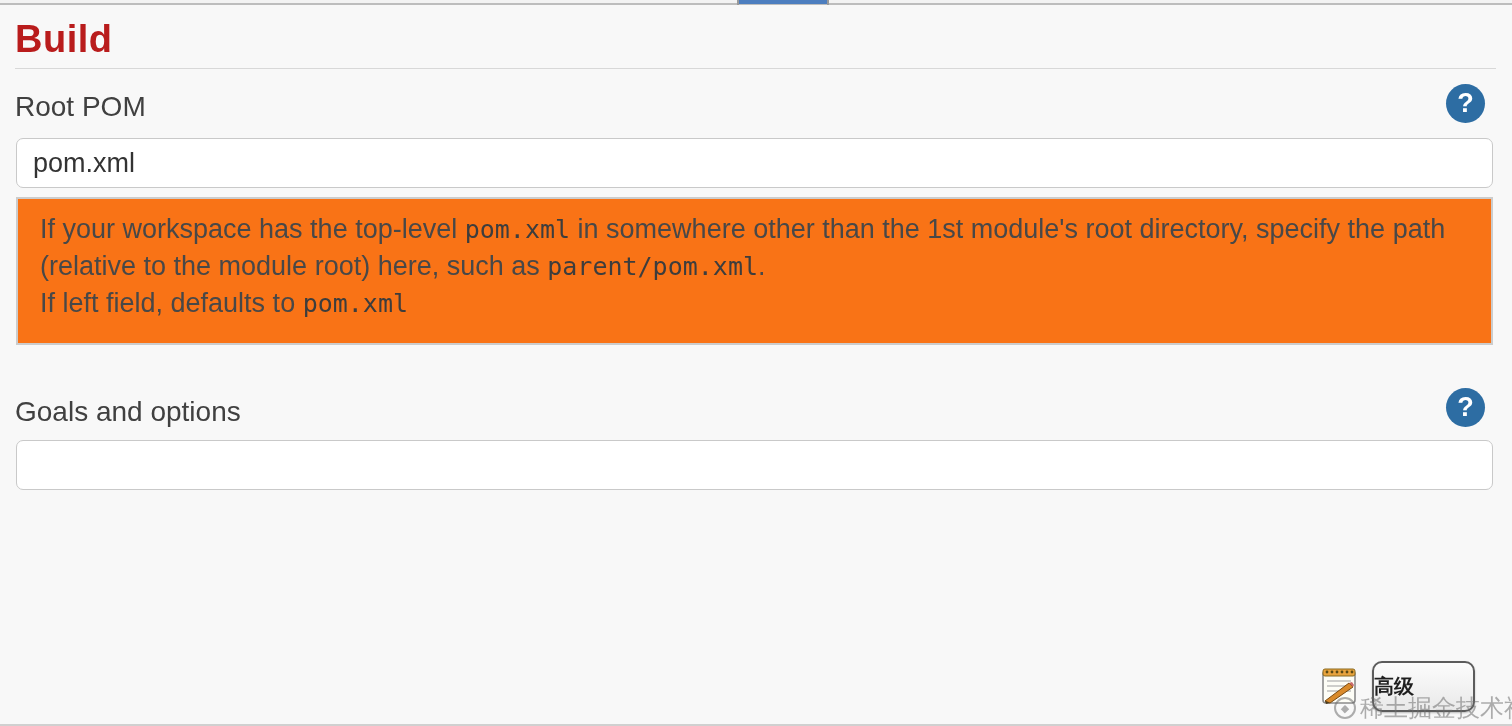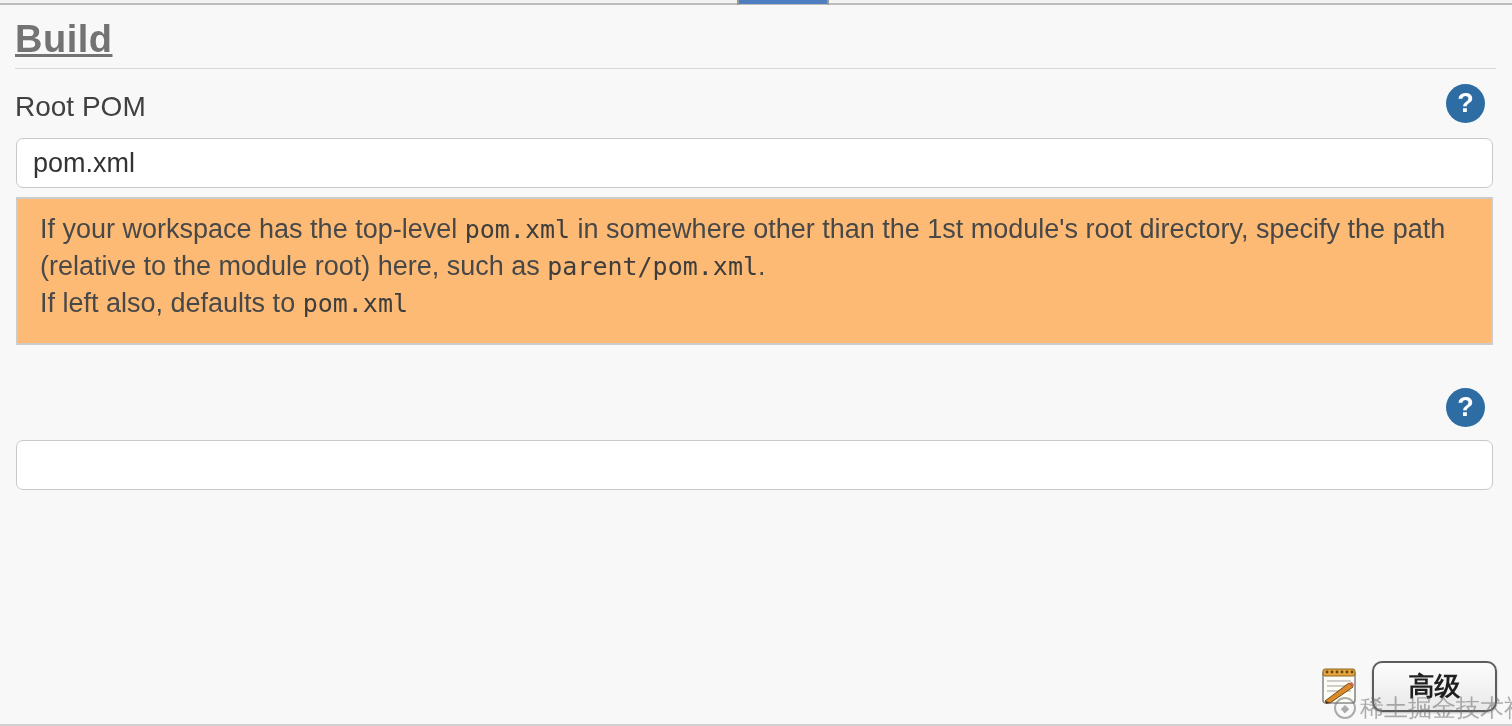--- a/index.html
+++ b/index.html
@@ -22,23 +22,22 @@
   .tab-active-indicator {
     position: absolute; top: 0; left: 739px; width: 88px; height: 4px;
     background: #4d7ebf;
   }
   .tab-sep { position: absolute; top: 0; width: 2px; height: 5px; background: #9a9a9a; }
   .tab-sep.s1 { left: 737px; }
   .tab-sep.s2 { left: 827px; }
 
   .page-title {
     position: absolute; left: 15px; top: 18px;
-    font-size: 38px; font-weight: 700; color: #737373;
+    font-size: 38px; font-weight: 700; color: #b91c1c;
     letter-spacing: 0.5px;
-    text-decoration: underline;
   }
   .title-divider {
     position: absolute; left: 15px; top: 68px; width: 1481px; height: 0;
     border-top: 1px solid #d8d8d8;
   }
 
   .field-label {
     position: absolute; left: 15px;
     font-size: 28px; color: #404040;
   }
@@ -62,42 +61,42 @@
     font-family: "Liberation Sans", sans-serif;
     font-size: 27px; color: #333;
     padding: 0 16px;
     outline: none;
   }
   .input-rootpom { top: 138px; }
   .input-goals   { top: 440px; }
 
   .help-box {
     position: absolute; left: 16px; width: 1477px;
-    background: #fdba74;
+    background: #f97316;
     border: 2px solid #cccccc;
     padding: 12px 22px;
     font-size: 27px; color: #484848;
     line-height: 37px;
   }
   .help-box-rootpom { top: 197px; height: 148px; }
   .help-box-goals   { top: 499px; height: 114px; padding-top: 16px; }
 
   code.mono {
     font-family: "DejaVu Sans Mono", monospace;
     font-size: 25px; color: #3d3d3d;
   }
 
   .advanced-btn {
-    position: absolute; left: 1372px; top: 661px; width: 125px; height: 51px;
+    position: absolute; left: 1372px; top: 661px; width: 103px; height: 51px;
     border: 2px solid #5c5c5c; border-radius: 10px;
     background: linear-gradient(#fcfcfc, #e9e9e9);
     box-shadow: 0 1px 2px rgba(0,0,0,0.25);
     font-family: "Liberation Sans", sans-serif;
-    font-size: 26px; font-weight: 700; color: #1f1f1f;
-    display: flex; align-items: center; justify-content: center;
+    font-size: 20px; font-weight: 700; color: #1f1f1f;
+    display: flex; align-items: center; justify-content: flex-start;
     cursor: pointer;
   }
 
   .notepad-icon { position: absolute; left: 1317px; top: 665px; width: 46px; height: 42px; }
 
   .watermark {
     position: absolute; left: 1334px; top: 692px;
     display: flex; align-items: center; gap: 4px;
     color: rgba(110,110,110,0.55);
     font-size: 24px;
@@ -135,24 +134,25 @@
   <div class="help-icon h1">
     <span>?</span>
   </div>
   <input class="text-input input-rootpom" type="text" value="pom.xml" style="">
 
   <div class="help-box help-box-rootpom">
     <div>
       <span>If your workspace has the top-level </span><code class="mono">pom.xml</code><span> in somewhere other than the 1st module's root directory, specify the path (relative to the module root) here, such as </span><code class="mono">parent/pom.xml</code><span>.</span>
     </div>
     <div>
-      <span>If left also, defaults to </span><code class="mono">pom.xml</code>
+      <span>If left field, defaults to </span><code class="mono">pom.xml</code>
     </div>
   </div>
 
+  <div class="field-label label-goals">Goals and options</div>
   <div class="help-icon h2">
     <span>?</span>
   </div>
   <input class="text-input input-goals" type="text" value="" style="">
 
 
   <svg class="notepad-icon" viewBox="0 0 46 42">
     <rect x="6" y="6" width="32" height="32" rx="3" fill="#fdfdf6" stroke="#8a8a8a" stroke-width="1.6"></rect>
     <rect x="6" y="4" width="32" height="7" rx="2" fill="#e8a33d" stroke="#8a6a20" stroke-width="1"></rect>
     <circle cx="10" cy="7" r="1.4" fill="#5a4a16"></circle>

